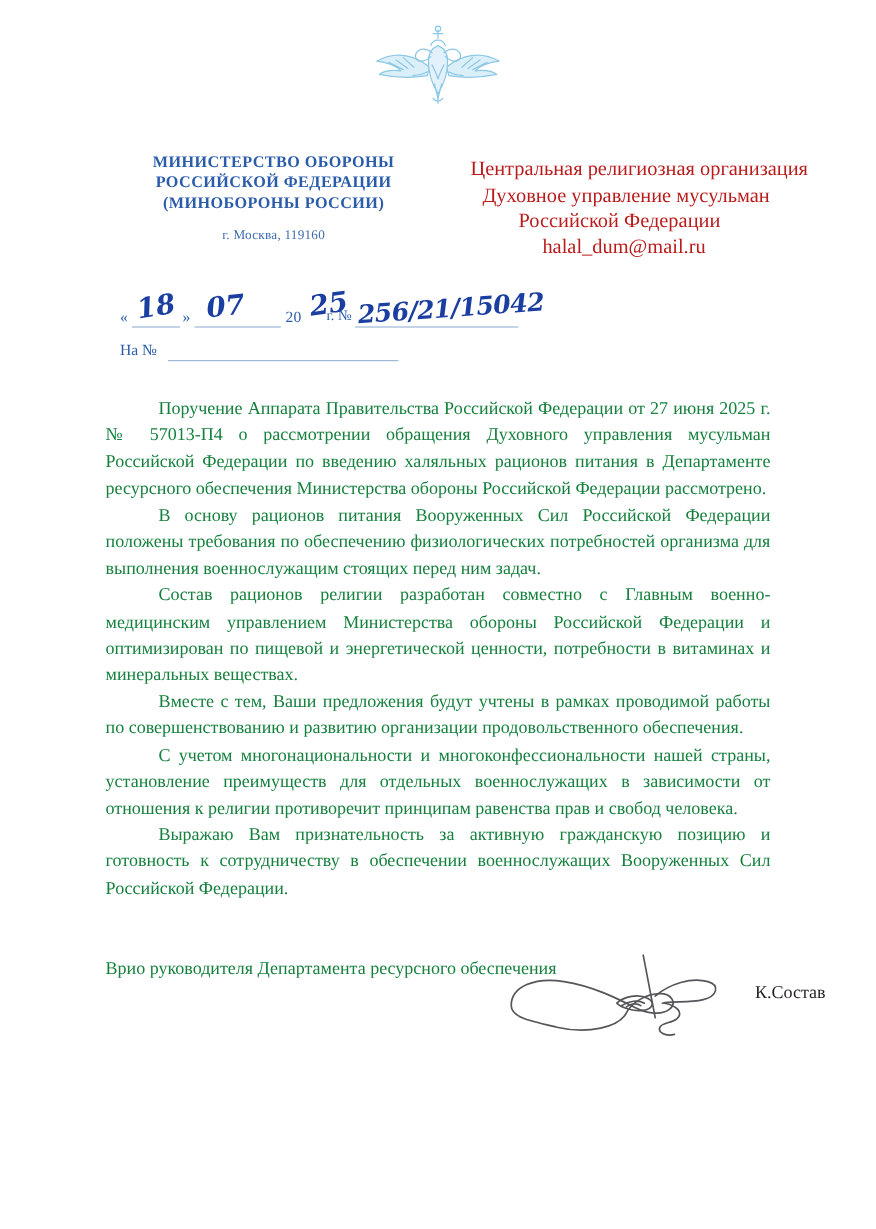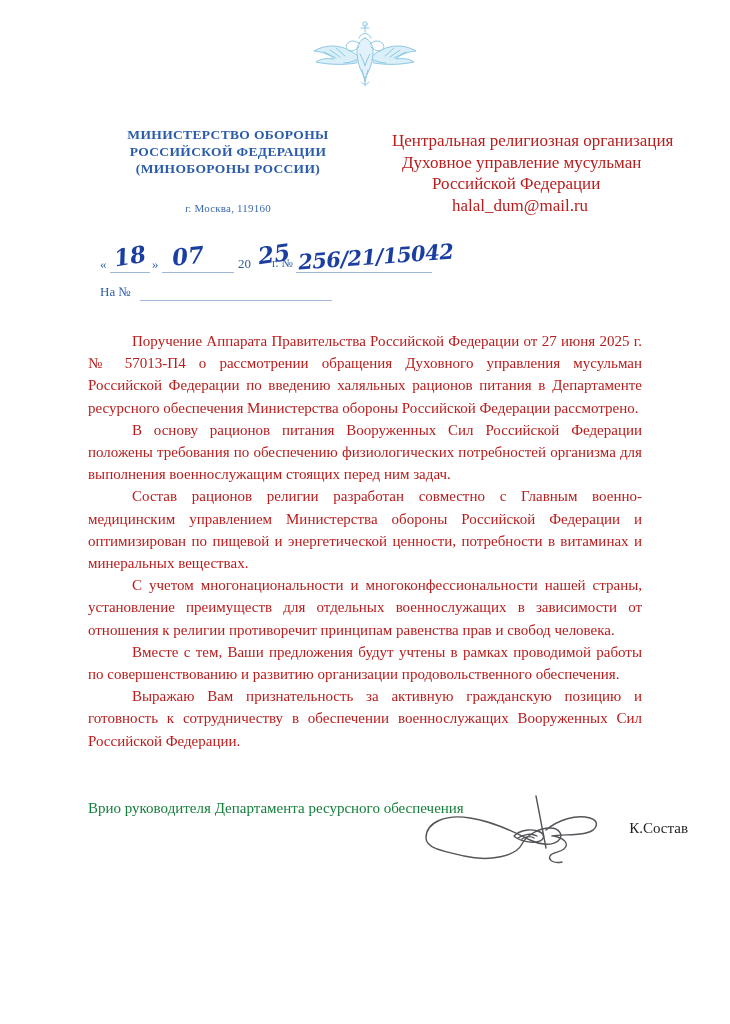--- a/index.html
+++ b/index.html
@@ -44,21 +44,21 @@
   }
   .lh-line {
     font-family: "Liberation Serif", "DejaVu Serif", serif;
     font-weight: bold;
     font-size: 13.5px;
     letter-spacing: 0.35px;
     line-height: 17px;
     white-space: nowrap;
   }
   .lh-city {
-    margin-top: 25px;
+    margin-top: 13px;
     font-size: 11px;
     font-weight: normal;
     letter-spacing: 0.2px;
     color: #3f6bb0;
   }
 
   
   .addressee {
     position: absolute;
     left: 392px;
@@ -127,21 +127,21 @@
     top: 330px;
     width: 554px;
   }
   .para {
     text-align: justify;
     text-justify: inter-word;
     text-indent: 44px;
     font-size: 15px;
     line-height: 22.2px;
     margin: 0;
-    color: #b91c1c;
+    color: #15803d;
     hyphens: none;
   }
 
   
   .sig-area {
     position: absolute;
     left: 88px;
     top: 798px;
     width: 600px;
     height: 80px;
@@ -240,22 +240,22 @@
     <div class="ref-row2">
       <span class="ref-nanum">На №</span>
       <span class="rule rule-na"></span>
     </div>
   </div>
 
   <div class="body-text">
     <p class="para">Поручение Аппарата Правительства Российской Федерации от 27 июня 2025 г. № 57013-П4 о рассмотрении обращения Духовного управления мусульман Российской Федерации по введению халяльных рационов питания в Департаменте ресурсного обеспечения Министерства обороны Российской Федерации рассмотрено.</p>
     <p class="para">В основу рационов питания Вооруженных Сил Российской Федерации положены требования по обеспечению физиологических потребностей организма для выполнения военнослужащим стоящих перед ним задач.</p>
     <p class="para">Состав рационов религии разработан совместно с Главным военно-медицинским управлением Министерства обороны Российской Федерации и оптимизирован по пищевой и энергетической ценности, потребности в витаминах и минеральных веществах.</p>
+    <p class="para">Вместе с тем, Ваши предложения будут учтены в рамках проводимой работы по совершенствованию и развитию организации продовольственного обеспечения.</p>
     <p class="para">С учетом многонациональности и многоконфессиональности нашей страны, установление преимуществ для отдельных военнослужащих в зависимости от отношения к религии противоречит принципам равенства прав и свобод человека.</p>
-    <p class="para">Вместе с тем, Ваши предложения будут учтены в рамках проводимой работы по совершенствованию и развитию организации продовольственного обеспечения.</p>
     <p class="para">Выражаю Вам признательность за активную гражданскую позицию и готовность к сотрудничеству в обеспечении военнослужащих Вооруженных Сил Российской Федерации.</p>
   </div>
 
   <div class="sig-area">
     <div class="sig-title">Врио руководителя Департамента ресурсного обеспечения</div>
     <div class="sig-mark">
       <svg width="210" height="78" viewBox="0 0 210 78" aria-hidden="true">
         <g fill="none" stroke="#55555a" stroke-width="1.4" stroke-linecap="round" stroke-linejoin="round">
           <path d="M8 46 C8 30 28 22 52 26 C78 30 100 42 112 48 C122 53 134 54 140 49 C146 44 142 36 132 36 C120 36 108 44 104 52 C98 64 72 70 46 64 C24 59 8 56 8 46 Z"></path>
           <path d="M96 44 C102 38 114 36 122 40 C128 43 126 49 118 50 C110 51 100 48 96 44 Z"></path>

